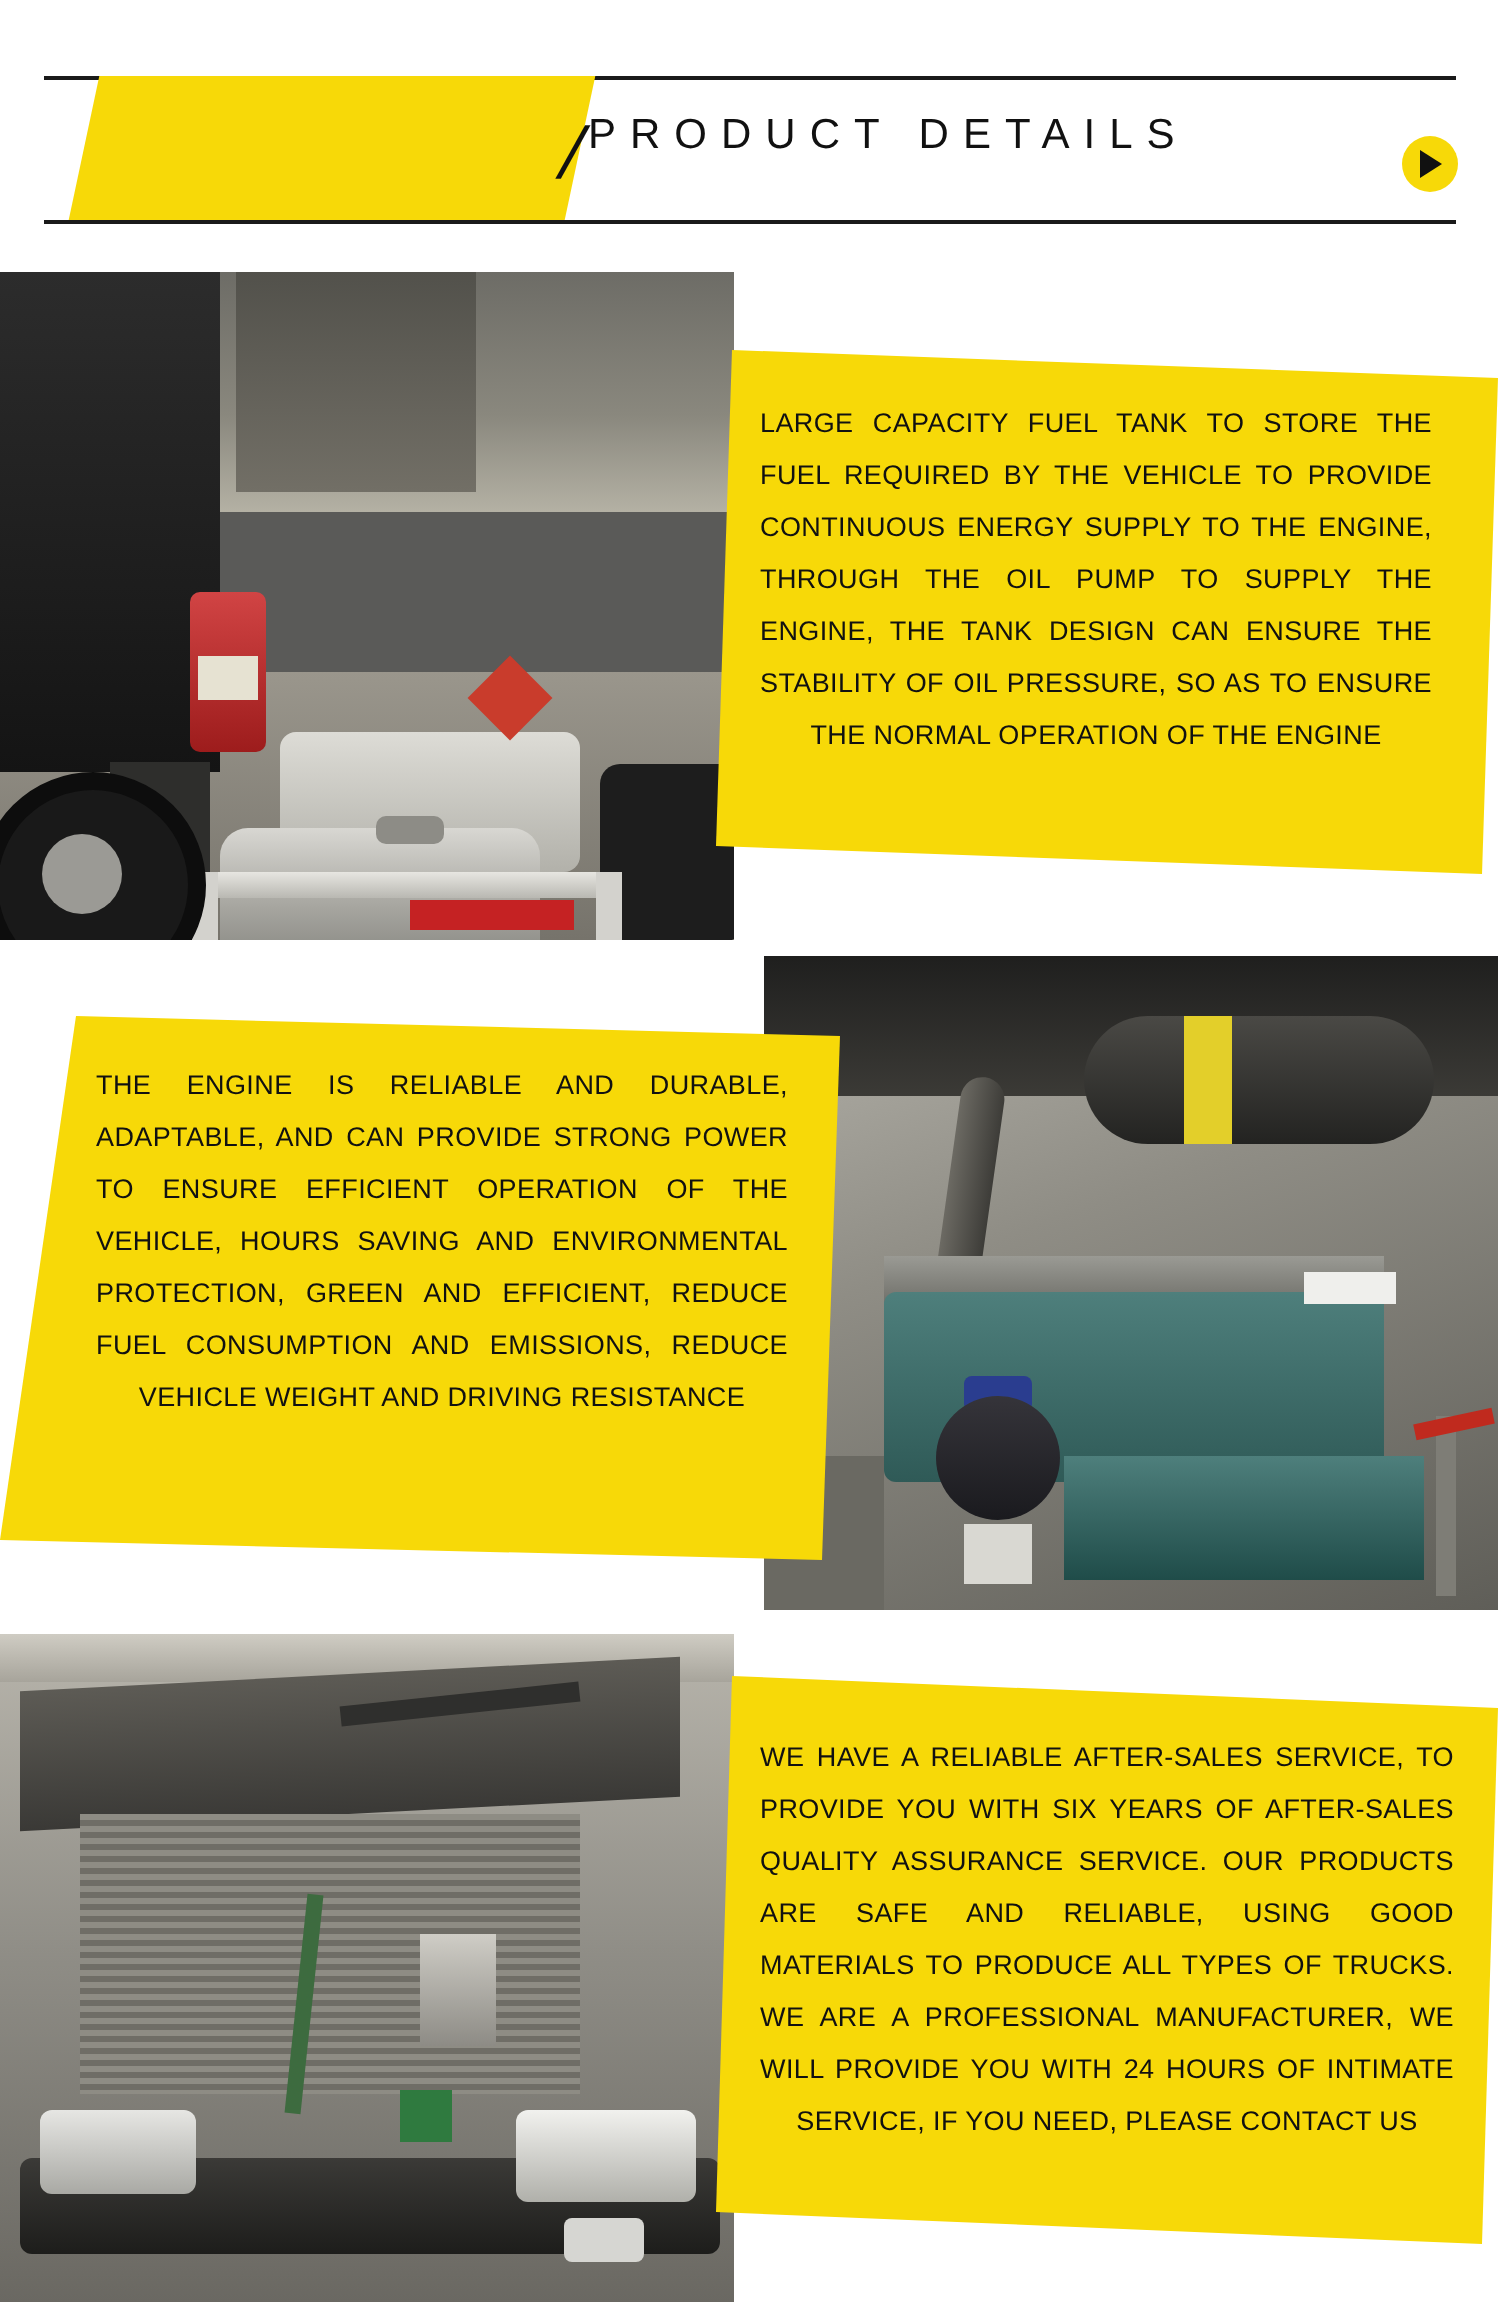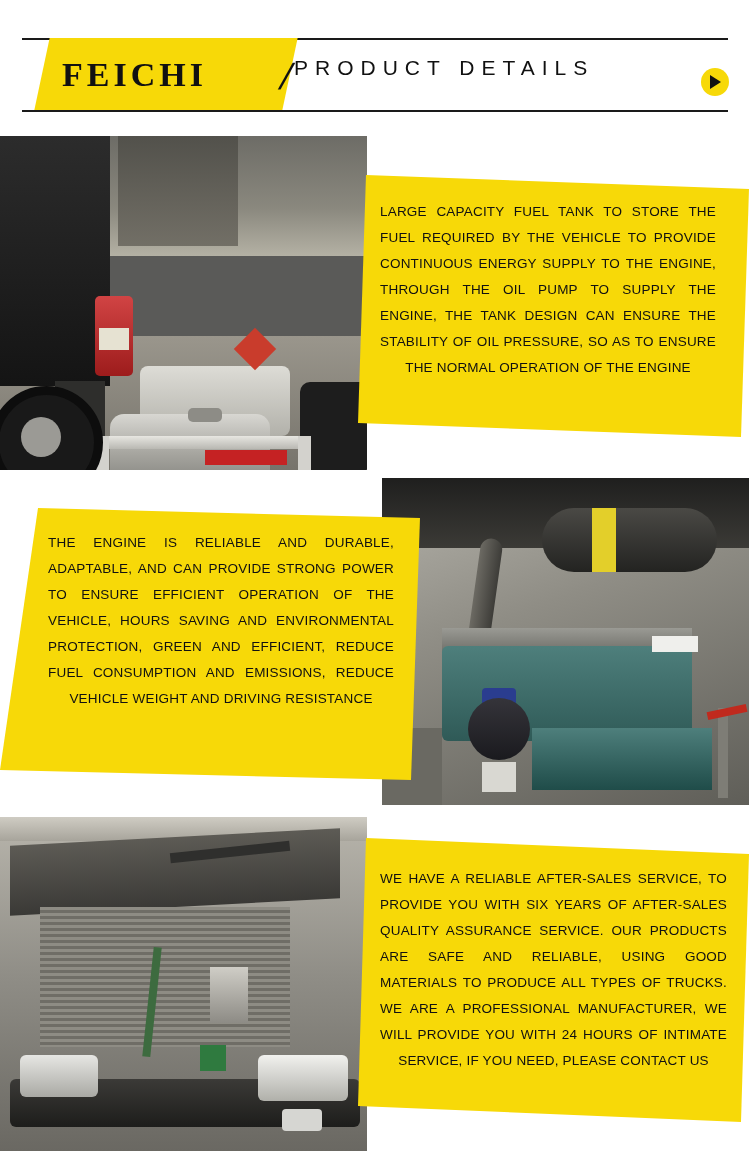--- a/index.html
+++ b/index.html
@@ -234,21 +234,20 @@
     clip-path: polygon(8px 0, 391px 16px, 383px 284px, 0 268px);
   }
 </style>
 </head>
 <body>
 
 <div class="header">
   <div class="header-rule"></div>
   <div class="header-rule-bottom"></div>
   <div class="brand-tag"></div>
-  <div class="brand-text">FEICHI</div>
   <div class="slash">/</div>
   <div class="subtitle">PRODUCT DETAILS</div>
   <div class="arrow-circle">
     <svg width="12" height="14" viewBox="0 0 12 14" aria-hidden="true">
       <polygon points="0,0 11,7 0,14" fill="#111111"></polygon>
     </svg>
   </div>
 </div>
 
 <div class="photo" id="photo-fuel-tank">

